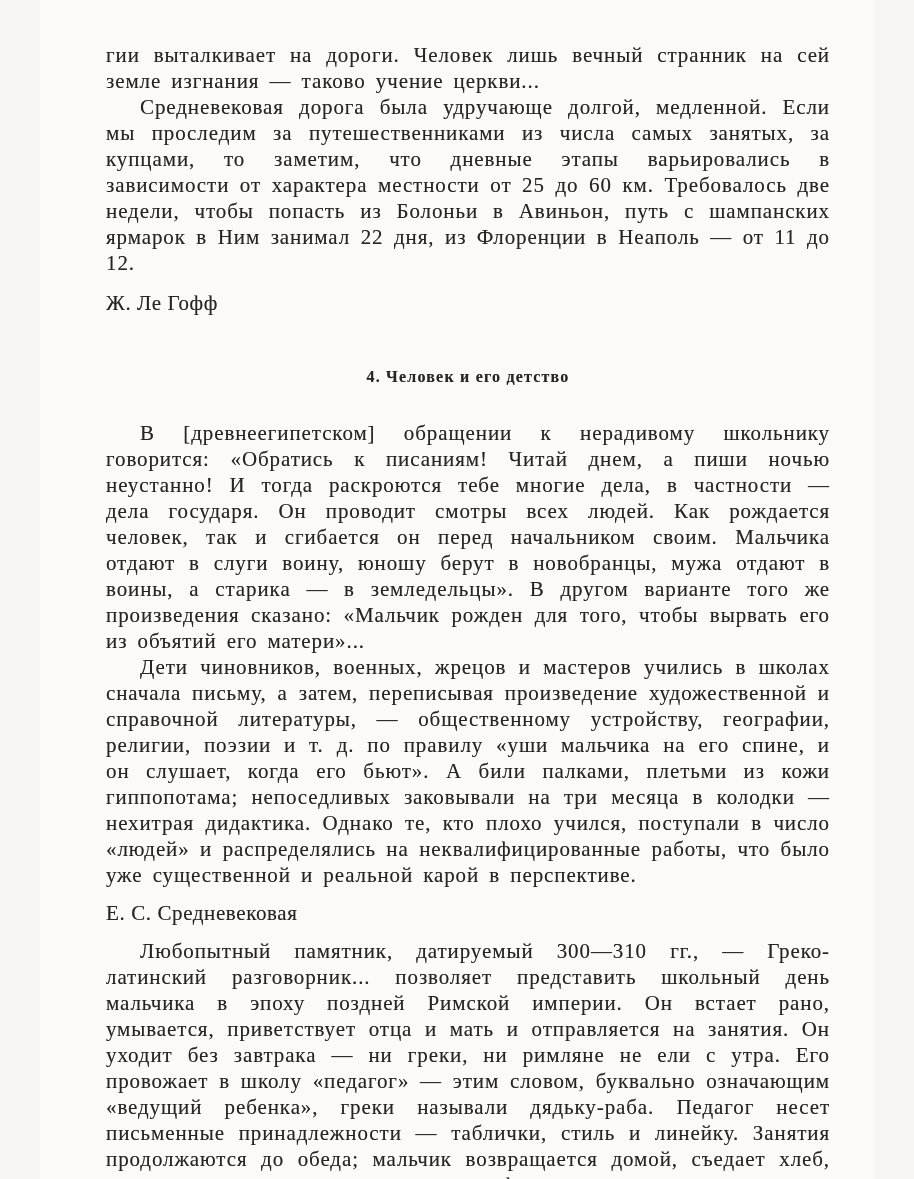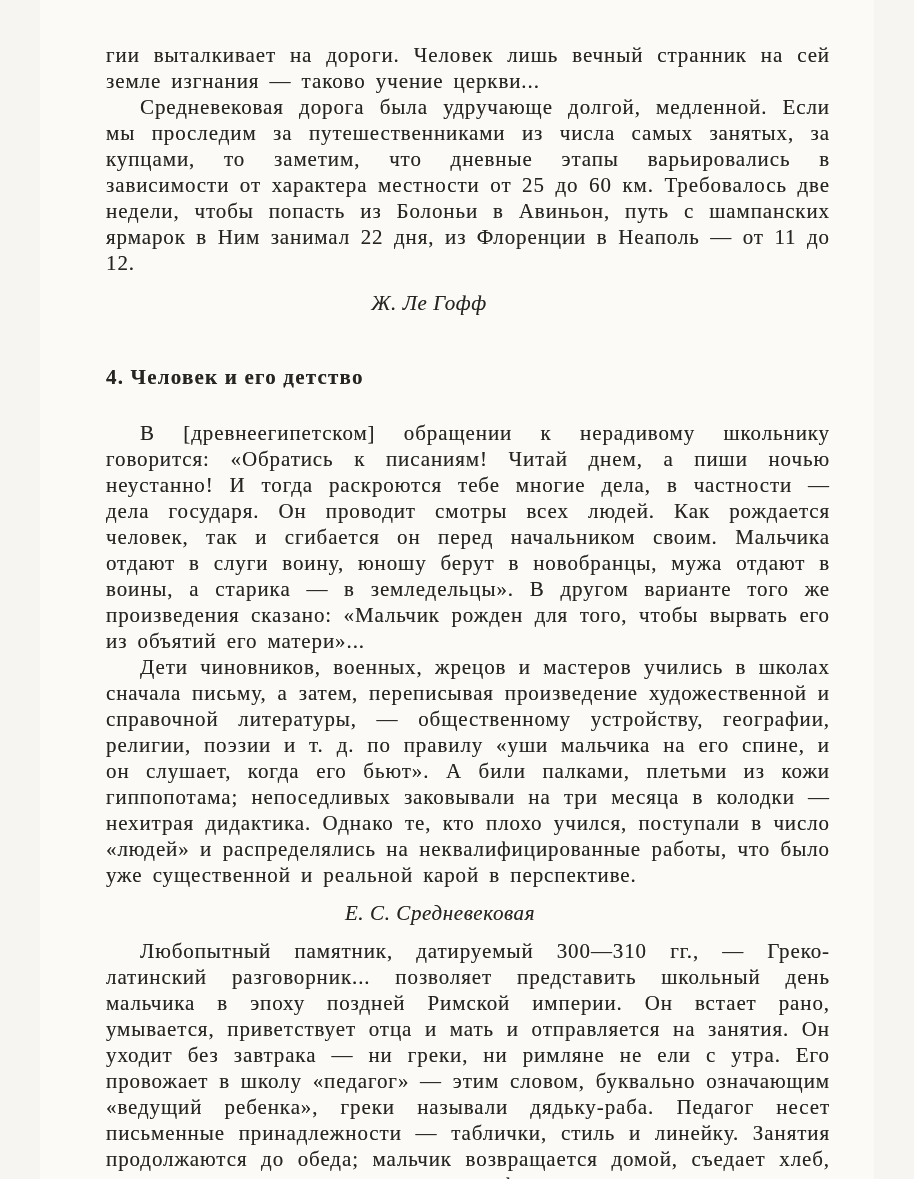--- a/index.html
+++ b/index.html
@@ -29,36 +29,35 @@
     text-align: justify;
     text-indent: 34px;
     letter-spacing: 0.9px;
     word-spacing: 4px;
   }
   .para.flush {
     text-indent: 0;
   }
   .attribution {
     margin: 12px 0 10px 0;
-    text-align: center;
-    font-style: italic;
+    text-align: left;
     letter-spacing: 0.6px;
   }
   .attribution.first {
     padding-right: 78px;
     margin: 14px 0 8px 0;
   }
   .attribution.second {
     padding-right: 56px;
     margin: 12px 0 12px 0;
   }
   .section-heading {
     margin: 40px 0 30px 0;
-    text-align: left;
-    font-size: 21px;
+    text-align: center;
+    font-size: 16px;
     font-weight: bold;
     letter-spacing: 1.2px;
   }
   .page-number {
     margin-top: auto;
     padding-top: 14px;
     text-align: center;
     font-size: 20px;
     letter-spacing: 1.5px;
   }

